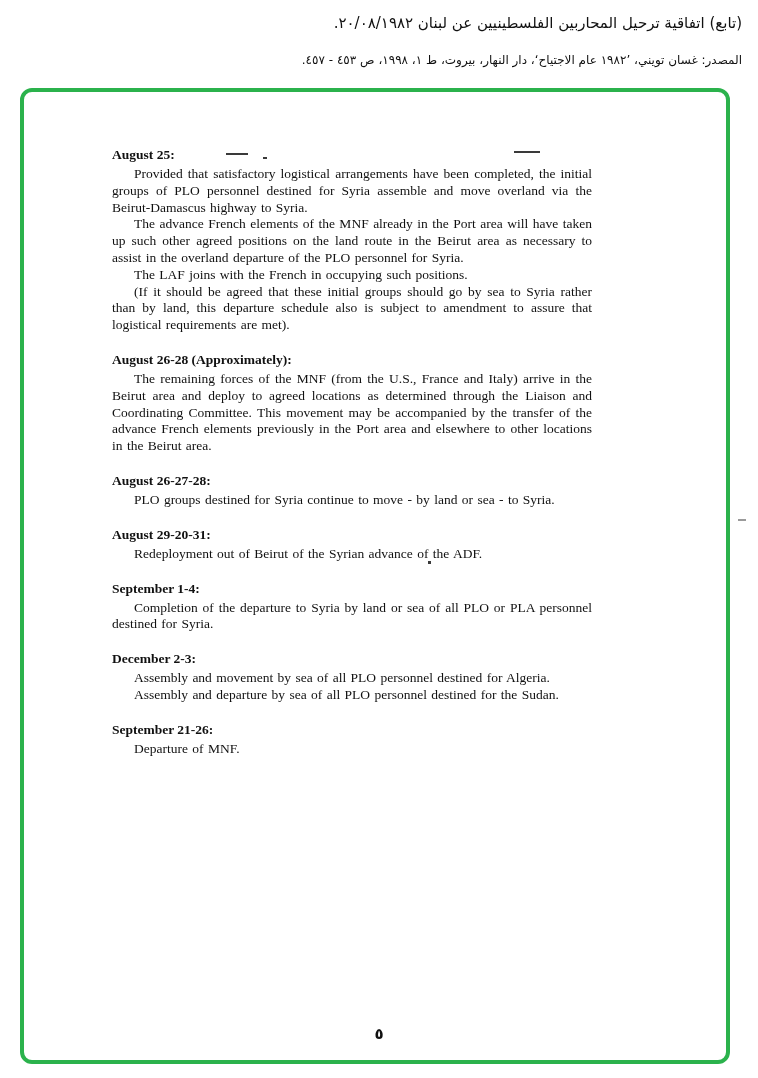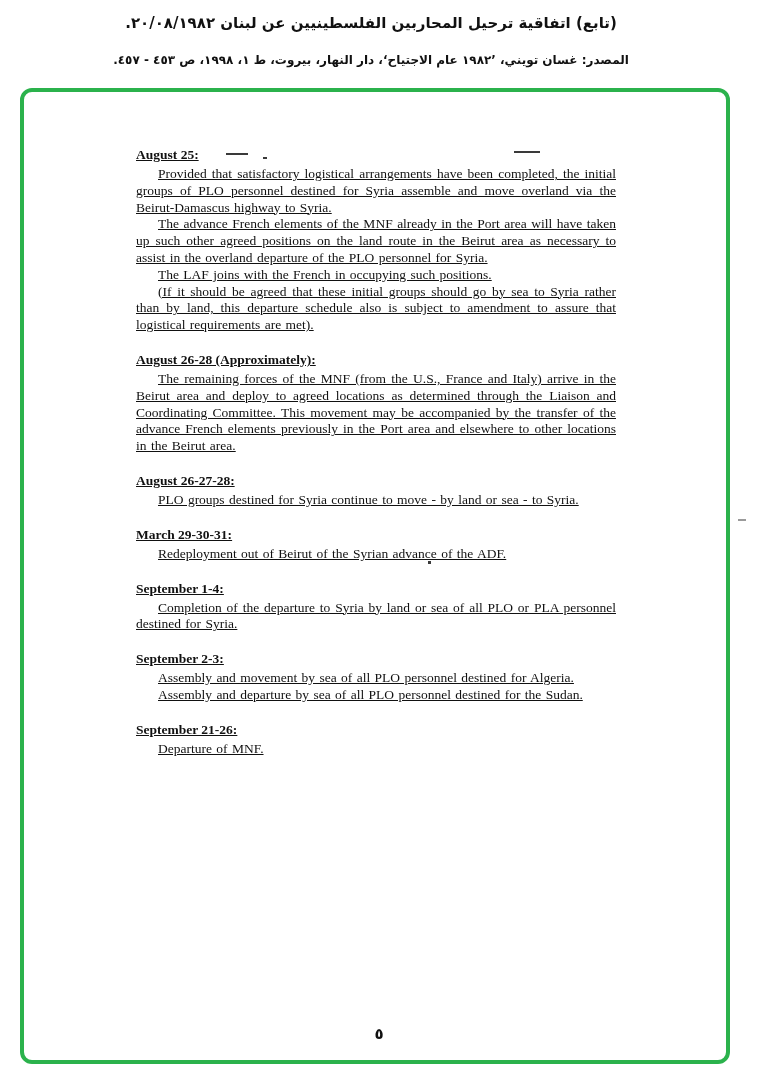--- a/index.html
+++ b/index.html
@@ -15,24 +15,24 @@
     color: #111111;
     overflow: hidden;
   }
 
   
   .arabic-header {
     position: absolute;
     top: 14px;
     left: 0;
     right: 16px;
-    text-align: center;
+    text-align: right;
     direction: rtl;
     font-family: "DejaVu Sans", sans-serif;
-    font-weight: bold;
+    font-weight: normal;
   }
   .arabic-line1 {
     font-size: 15px;
     letter-spacing: 0px;
   }
   .arabic-line2 {
     font-size: 12px;
     margin-top: 21px;
   }
 
@@ -45,24 +45,23 @@
     height: 976px;
     border: 4px solid #2bb24c;
     border-radius: 12px;
     box-sizing: border-box;
     background: #ffffff;
   }
 
   
   .content {
     position: absolute;
-    left: 136px;
+    left: 112px;
     top: 146px;
     width: 480px;
-    text-decoration: underline;
   }
   .section {
     margin-bottom: 17px;
   }
   .section-heading {
     font-weight: bold;
     font-size: 13.5px;
     line-height: 17px;
     margin-bottom: 3px;
   }
@@ -119,29 +118,29 @@
       </div>
       <div class="section">
         <div class="section-heading">August 26-28 (Approximately):</div>
         <p>The remaining forces of the MNF (from the U.S., France and Italy) arrive in the Beirut area and deploy to agreed locations as determined through the Liaison and Coordinating Committee. This movement may be accompanied by the transfer of the advance French elements previously in the Port area and elsewhere to other locations in the Beirut area.</p>
       </div>
       <div class="section">
         <div class="section-heading">August 26-27-28:</div>
         <p>PLO groups destined for Syria continue to move - by land or sea - to Syria.</p>
       </div>
       <div class="section">
-        <div class="section-heading">March 29-30-31:</div>
+        <div class="section-heading">August 29-20-31:</div>
         <p>Redeployment out of Beirut of the Syrian advance of the ADF.</p>
       </div>
       <div class="section">
         <div class="section-heading">September 1-4:</div>
         <p>Completion of the departure to Syria by land or sea of all PLO or PLA personnel destined for Syria.</p>
       </div>
       <div class="section">
-        <div class="section-heading">September 2-3:</div>
+        <div class="section-heading">December 2-3:</div>
         <p>Assembly and movement by sea of all PLO personnel destined for Algeria.</p>
         <p>Assembly and departure by sea of all PLO personnel destined for the Sudan.</p>
       </div>
       <div class="section">
         <div class="section-heading">September 21-26:</div>
         <p>Departure of MNF.</p>
       </div>
     </div>
 </div>
 

